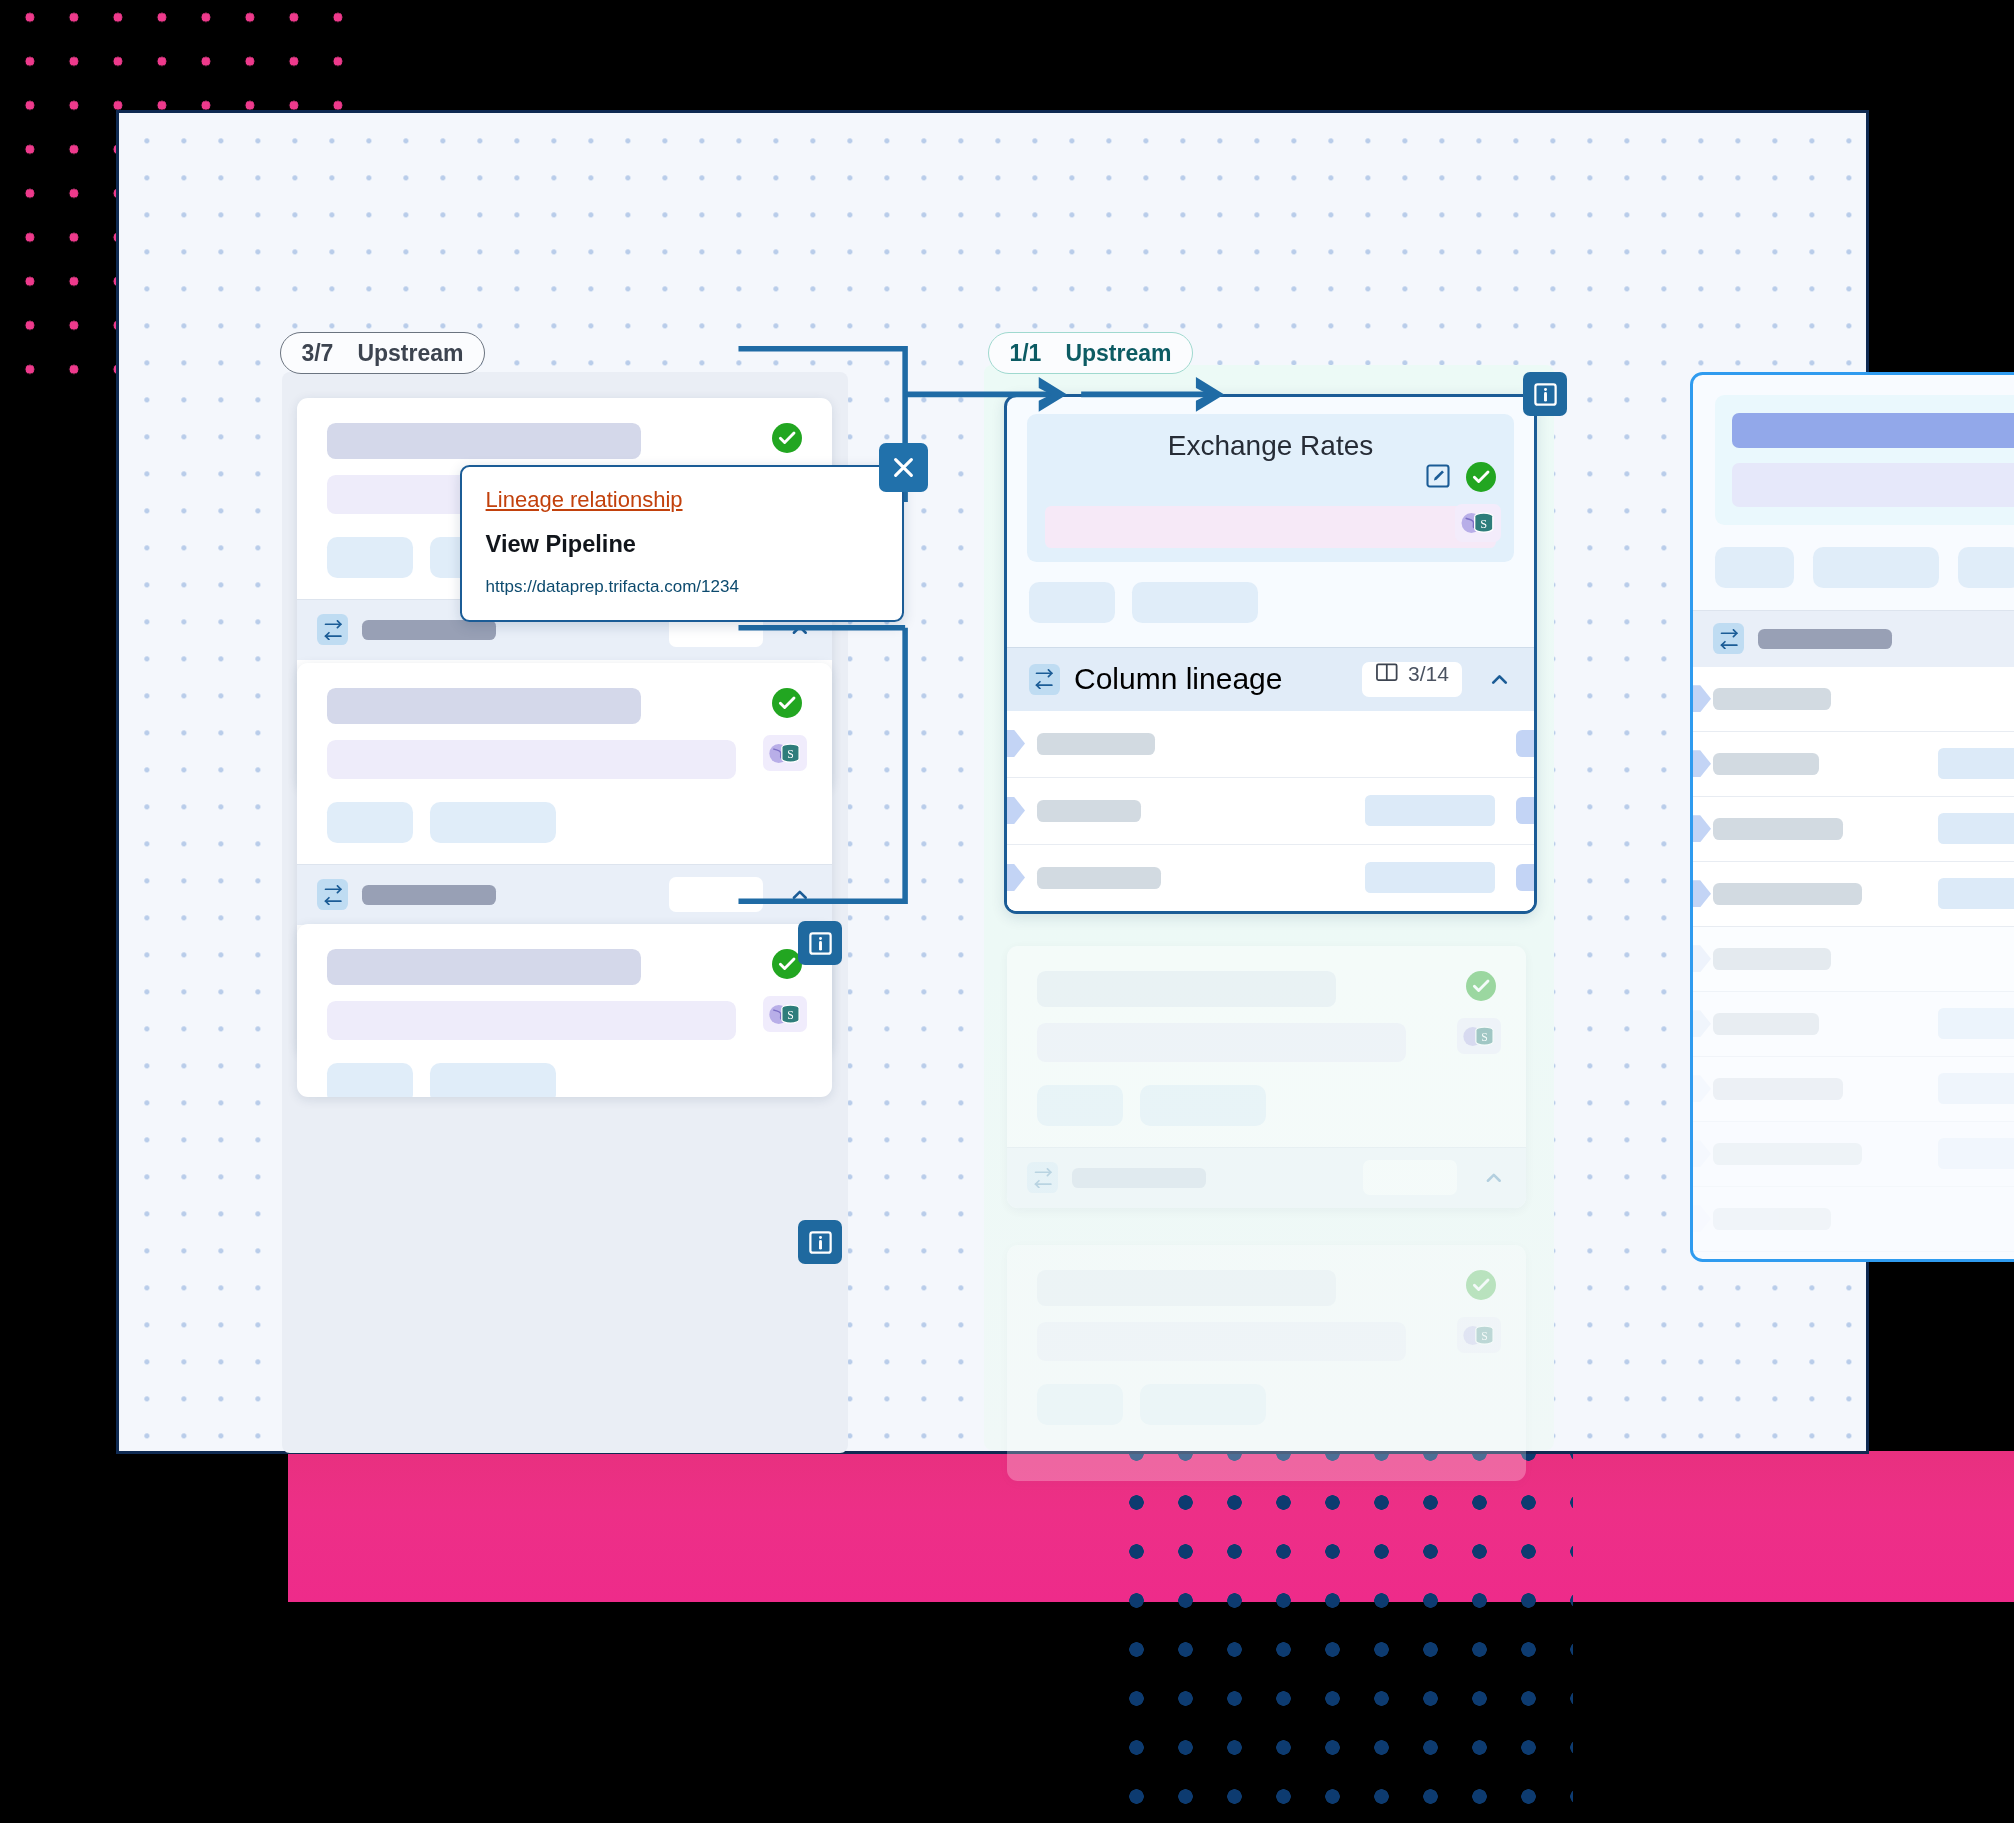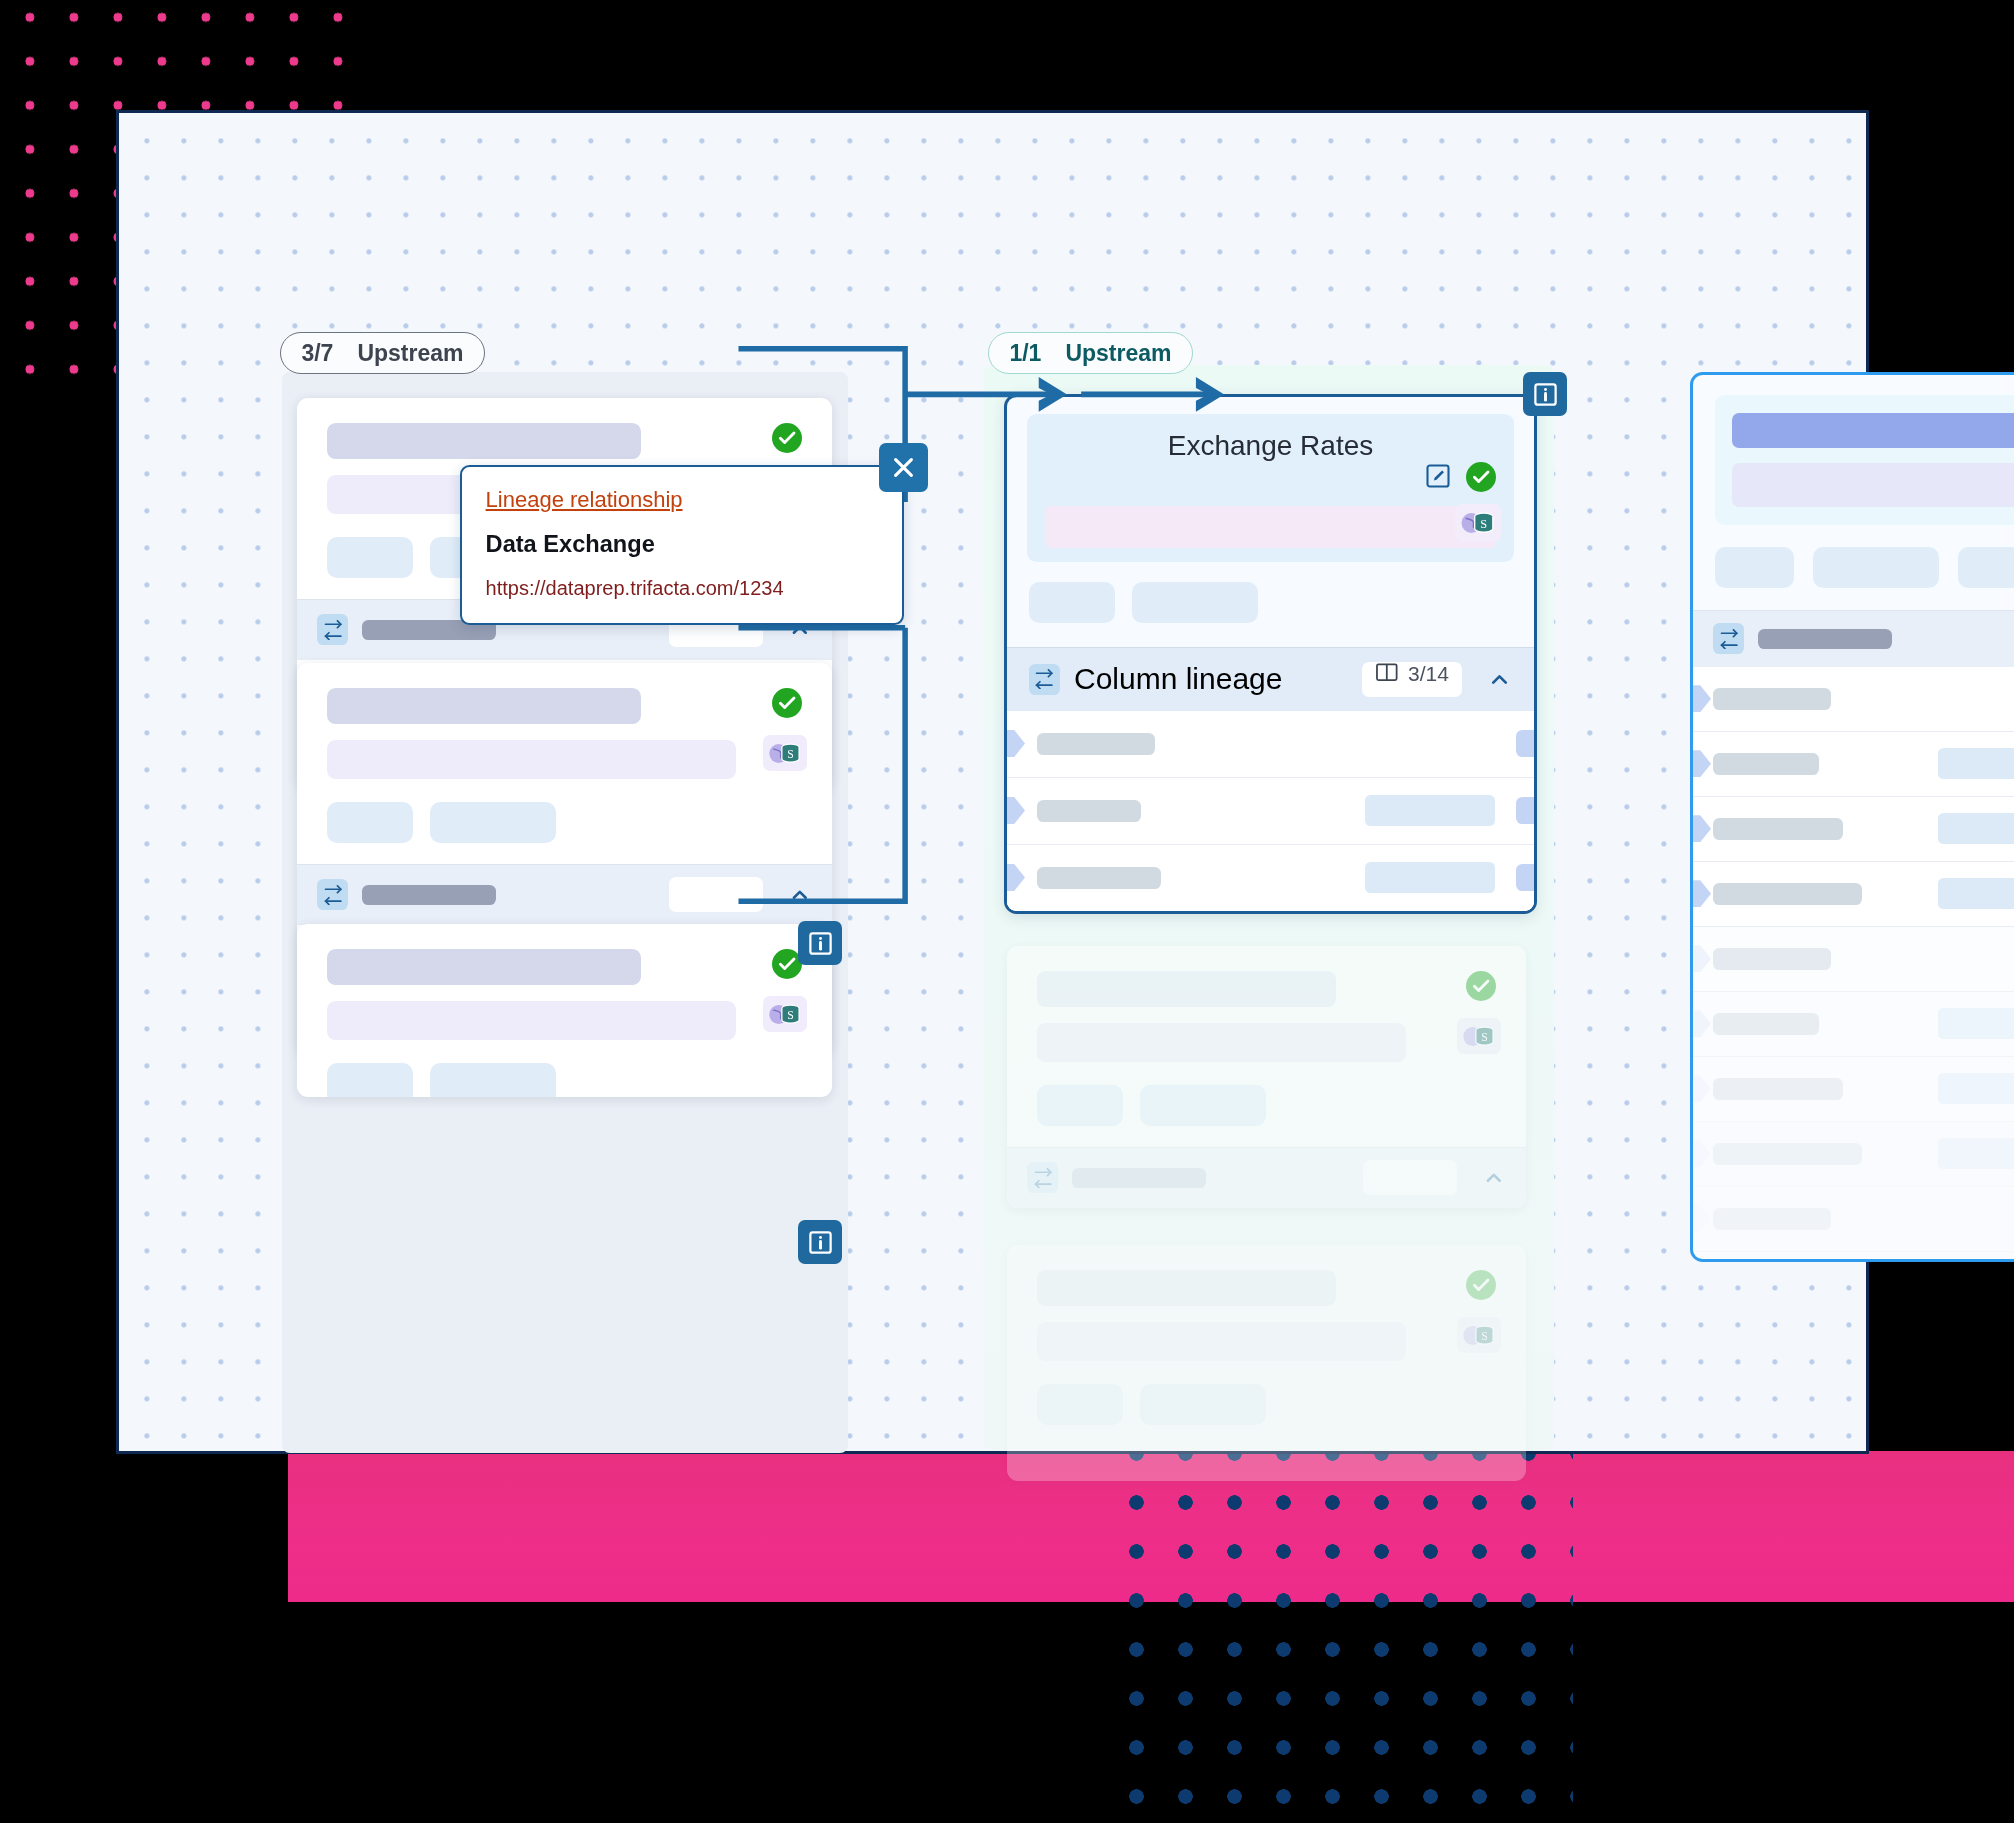--- a/index.html
+++ b/index.html
@@ -111,21 +111,21 @@
   #card-right .rh-bar2{height:44px;border-radius:7px;background:#e6e8fa;margin-top:15.7px;}
   #card-right .rchips{display:flex;gap:19px;margin:22px;}
   #card-right .rows .lrow{padding:0 20.4px;}
 
   
   #tooltip{position:absolute;left:341px;top:352px;width:393px;
       background:#fff;border:2.4px solid #1b5c96;border-radius:9.4px;padding:20.4px 23.6px 23.6px 23.6px;
       box-shadow:0 3.1px 12.6px rgba(20,50,90,.16);z-index:60;}
   #tooltip .tt-kind{font-size:22px;color:#c2410c;text-decoration:underline;}
   #tooltip .tt-name{font-size:23.6px;color:#11151b;font-weight:bold;margin-top:17.3px;}
-  #tooltip .tt-url{font-size:20px;color:#7f1d1d;margin-top:19px;word-break:break-all;}
+  #tooltip .tt-url{font-size:17px;color:#0c4a6e;margin-top:19px;word-break:break-all;}
   #tooltip-close{position:absolute;right:-26px;top:-23.6px;width:49px;height:49px;border-radius:7px;
       background:#2171ab;display:flex;align-items:center;justify-content:center;z-index:61;}
 
   
   #edges{position:absolute;left:0;top:0;width:1753px;height:1344px;pointer-events:none;z-index:30;}
 
   
   .faded{opacity:.40;}
   .faded2{opacity:.26;}
 </style>
@@ -302,21 +302,21 @@
   <div class="infobtn" style="left:679px;top:1107px;">
     <svg viewBox="0 0 24 24" fill="none" stroke="#fff" stroke-width="2">
         <rect x="3" y="3" width="18" height="18" rx="2"></rect>
         <path d="M12 11v6" stroke-linecap="round" stroke-width="2.6"></path>
         <circle cx="12" cy="7.6" r="1.3" fill="#fff" stroke="none"></circle>
       </svg>
   </div>
 
   <div id="tooltip">
     <div class="tt-kind">Lineage relationship</div>
-    <div class="tt-name">Data Exchange</div>
+    <div class="tt-name">View Pipeline</div>
     <div class="tt-url">https://dataprep.trifacta.com/1234</div>
     <div id="tooltip-close">
       <svg width="27" height="27" viewBox="0 0 24 24" fill="none" stroke="#fff" stroke-width="2.8" stroke-linecap="round">
           <path d="M5 5l14 14M19 5L5 19"></path>
         </svg>
     </div>
   </div>
 
   <div id="card-exchange">
     <div class="ex-head">

